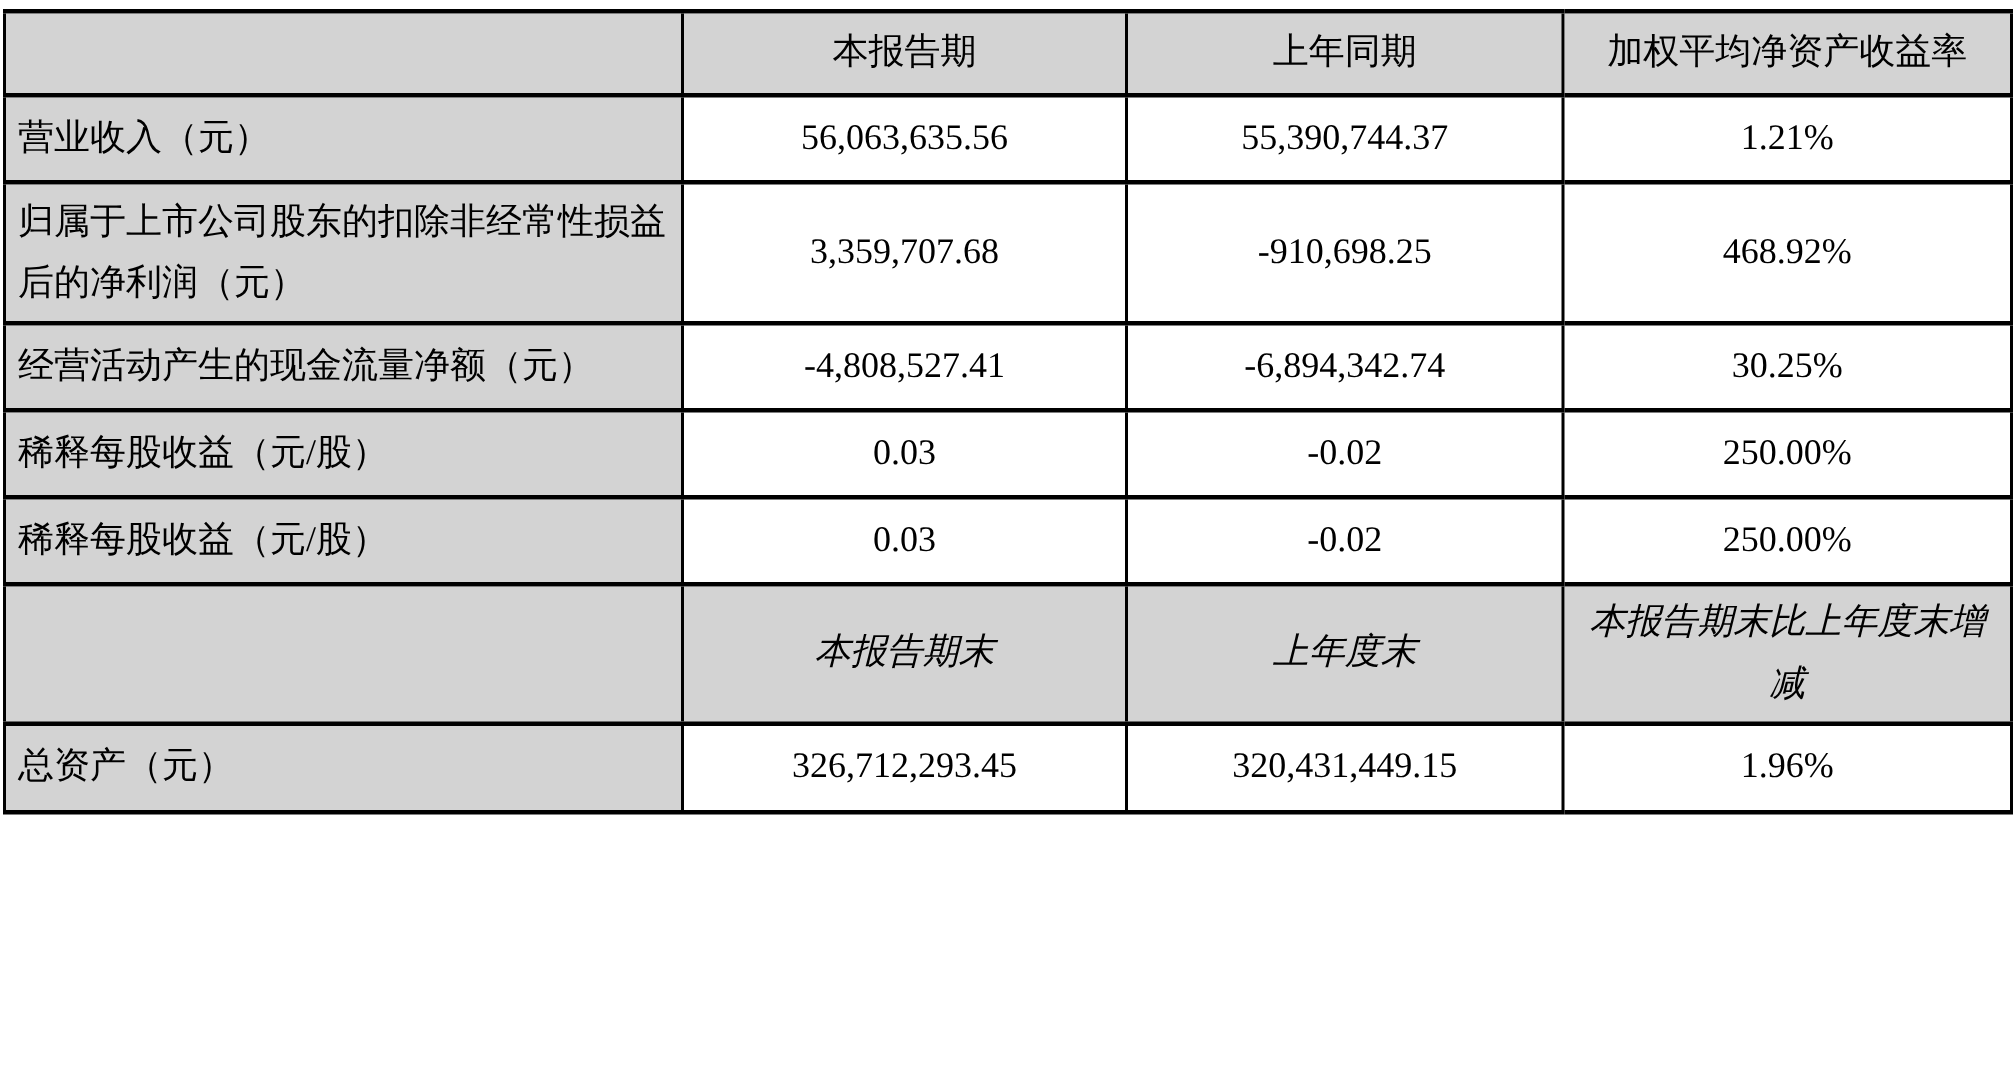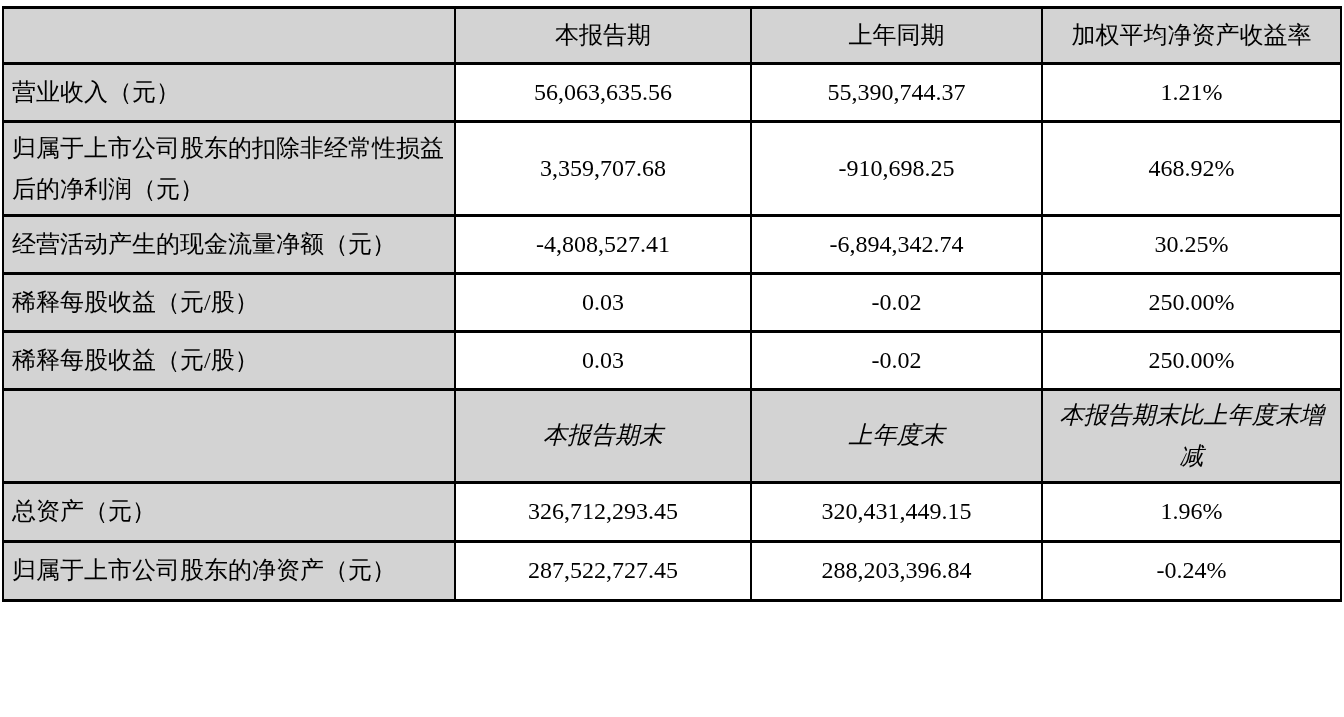--- a/index.html
+++ b/index.html
@@ -114,21 +114,15 @@
         <td class="hdr">上年度末</td>
         <td class="hdr">本报告期末比上年度末增减</td>
       </tr>
 
       <tr class="h-last">
         <td class="lbl">总资产（元）</td>
         <td class="num">326,712,293.45</td>
         <td class="num">320,431,449.15</td>
         <td class="num">1.96%</td>
       </tr>
-      <tr class="h-last">
-        <td class="lbl">归属于上市公司股东的净资产（元）</td>
-        <td class="num">287,522,727.45</td>
-        <td class="num">288,203,396.84</td>
-        <td class="num">-0.24%</td>
-      </tr>
     </tbody>
   </table>
 </div>
 
 </body></html>

